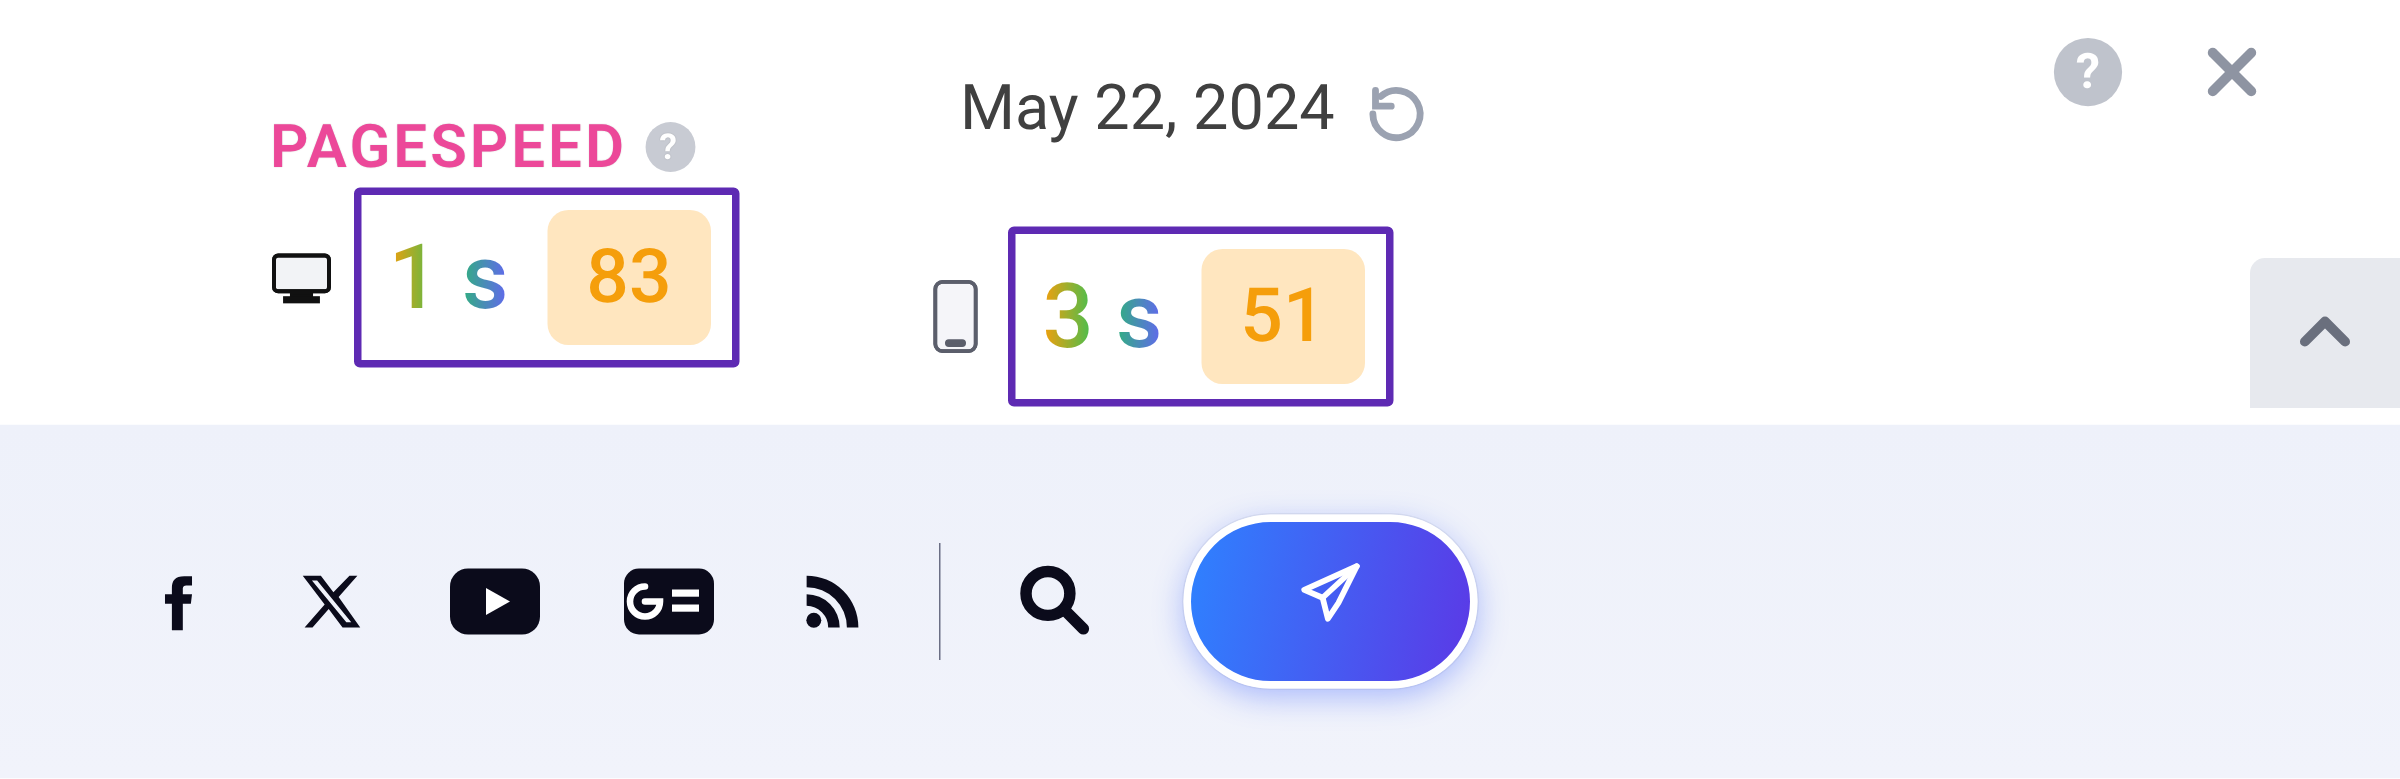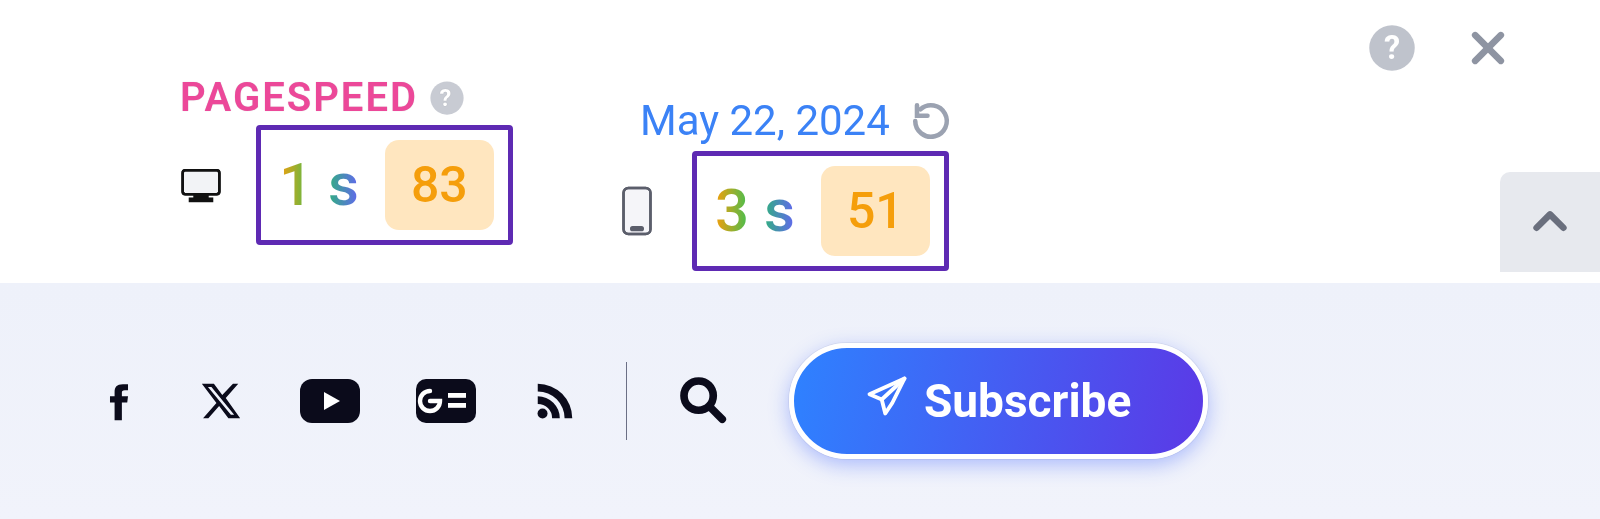--- a/index.html
+++ b/index.html
@@ -38,35 +38,33 @@
     display: inline-flex;
     align-items: center;
     justify-content: center;
   }
 
   .date-label {
     position: absolute;
     top: 48px;
     left: 640px;
     font-size: 42px;
-    color: #3b82f6;
-    display: flex;
-    align-items: center;
-    margin-top: 48px;
+    color: #404040;
+    display: flex;
+    align-items: flex-end;
   }
   .refresh-icon {
     margin-left: 20px;
     display: inline-flex;
   }
 
   .metric-group {
     position: absolute;
     display: flex;
     align-items: center;
-    gap: 20px;
   }
   .metric-desktop { top: 125px; left: 178px; }
   .metric-mobile  { top: 125px; left: 614px; margin-top: 26px; }
 
   .device-icon {
     width: 46px; height: 46px;
     display: flex; align-items: center; justify-content: center;
   }
 
   .metric-box {
@@ -299,16 +297,15 @@
       </svg>
   </span>
 
   <div class="subscribe-btn">
     <span>
       <svg width="42" height="42" viewBox="0 0 24 24" fill="none" stroke="#ffffff" stroke-width="2.2" stroke-linejoin="round" stroke-linecap="round">
           <path d="M22 2 2 11l7 3 2 8 4-6 7-14z"></path>
           <path d="M22 2 9 14"></path>
         </svg>
     </span>
-    <span>Subscribe</span>
   </div>
 
 </div>
 
 </body></html>

